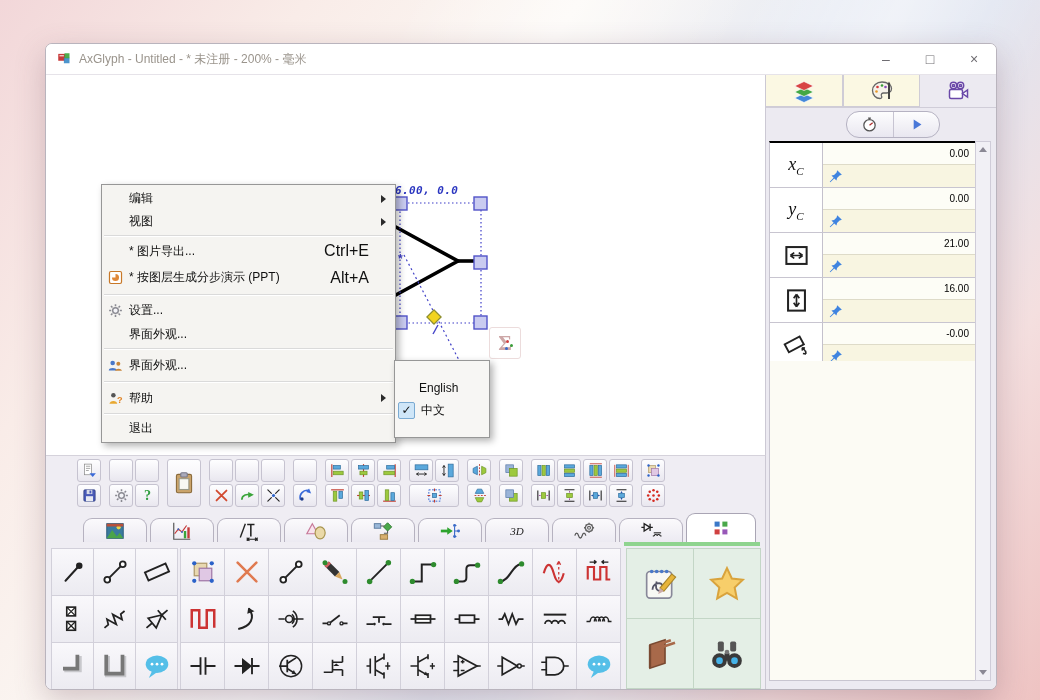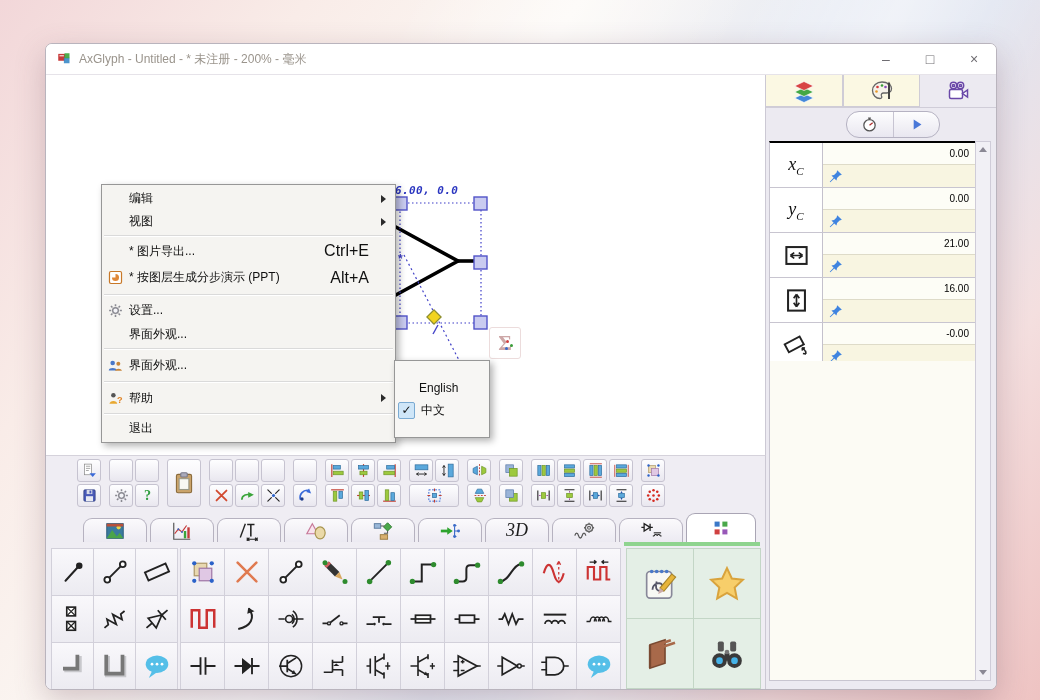--- a/index.html
+++ b/index.html
@@ -27,21 +27,21 @@
     display:flex;align-items:center;justify-content:center;box-sizing:border-box}
   .tbtn svg{width:17px;height:17px}
   .tbtn.big{width:34px;height:48px}.tbtn.big svg{width:26px;height:26px}
   
   .tabstrip{height:31px;display:flex;align-items:flex-end;padding-left:37px;position:relative}
   .tab{width:64px;height:24px;margin-right:3px;background:linear-gradient(#fbfafc,#eceaf2);
     border:1px solid #b6b2c0;border-bottom:none;border-radius:9px 9px 0 0;
     display:flex;align-items:center;justify-content:center;box-sizing:border-box}
   .tab svg{width:22px;height:22px}
   .tab.active{height:29px;width:70px;background:#fff;border-color:#a9a5b4}
-  .tab-label3d{font-size:18px;font-style:italic;font-weight:normal;color:#1d1d1d;font-family:"Liberation Serif",serif}
+  .tab-label3d{font-size:11px;font-style:italic;font-weight:normal;color:#1d1d1d;font-family:"Liberation Serif",serif}
   
   .palette{position:relative;height:152px}
   .green-line{position:absolute;left:578px;top:0;width:136px;height:4px;background:#8fd48f}
   .gridbox{position:absolute;top:6px;display:grid;border-top:1px solid #d2d0da;border-left:1px solid #d2d0da;background:#fff}
   #grid-left{left:5px;grid-template-columns:repeat(3,42px);grid-auto-rows:47px}
   #grid-main{left:134px;grid-template-columns:repeat(10,44px);grid-auto-rows:47px}
   #grid-fav{left:580px;grid-template-columns:repeat(2,67px);grid-auto-rows:70px;border-color:#c3d6c6}
   .cell{border-right:1px solid #d2d0da;border-bottom:1px solid #d2d0da;display:flex;align-items:center;justify-content:center;
     background:linear-gradient(#f9f8fb,#ecebf1)}
   .cell svg{width:30px;height:30px}

